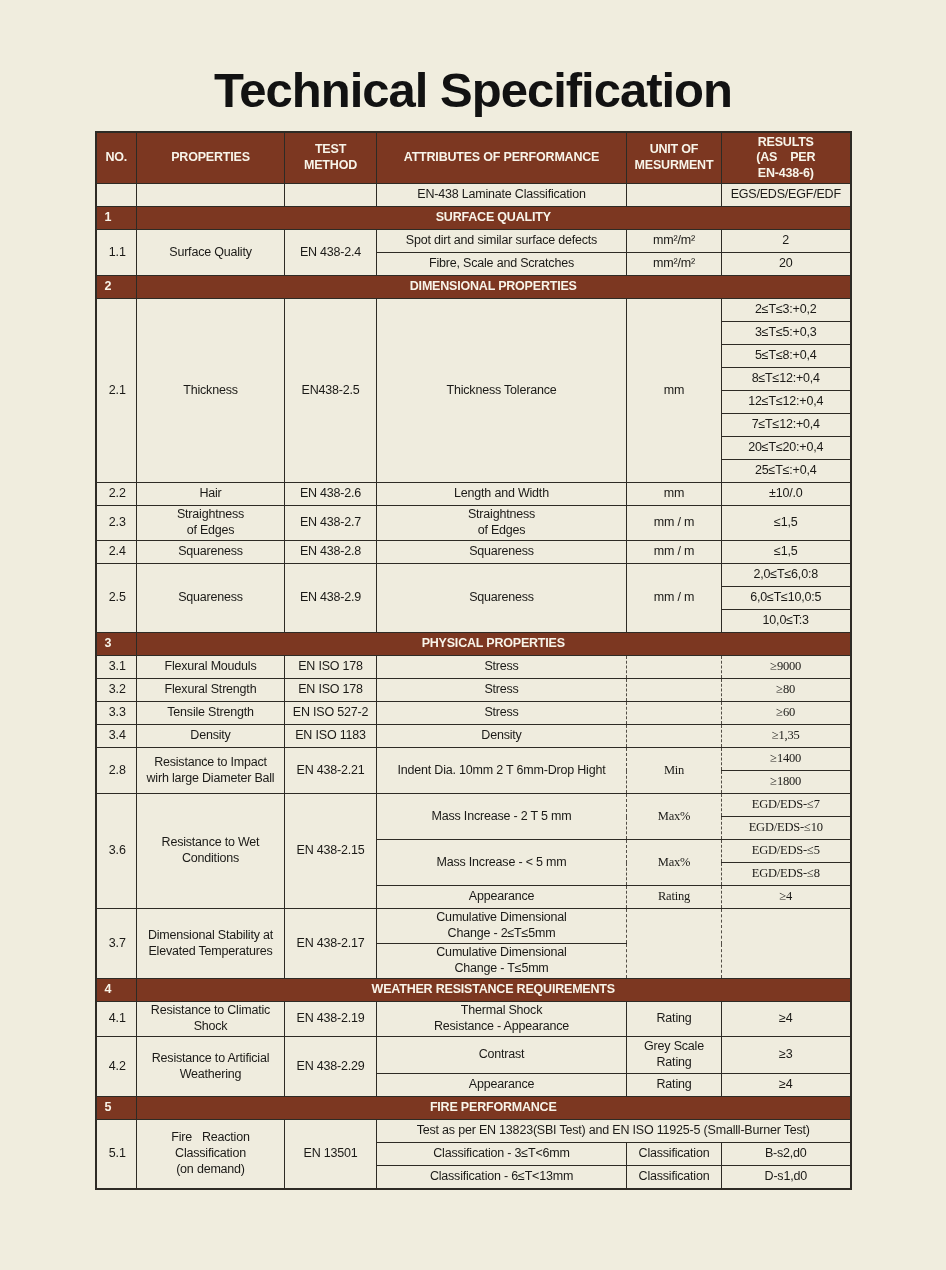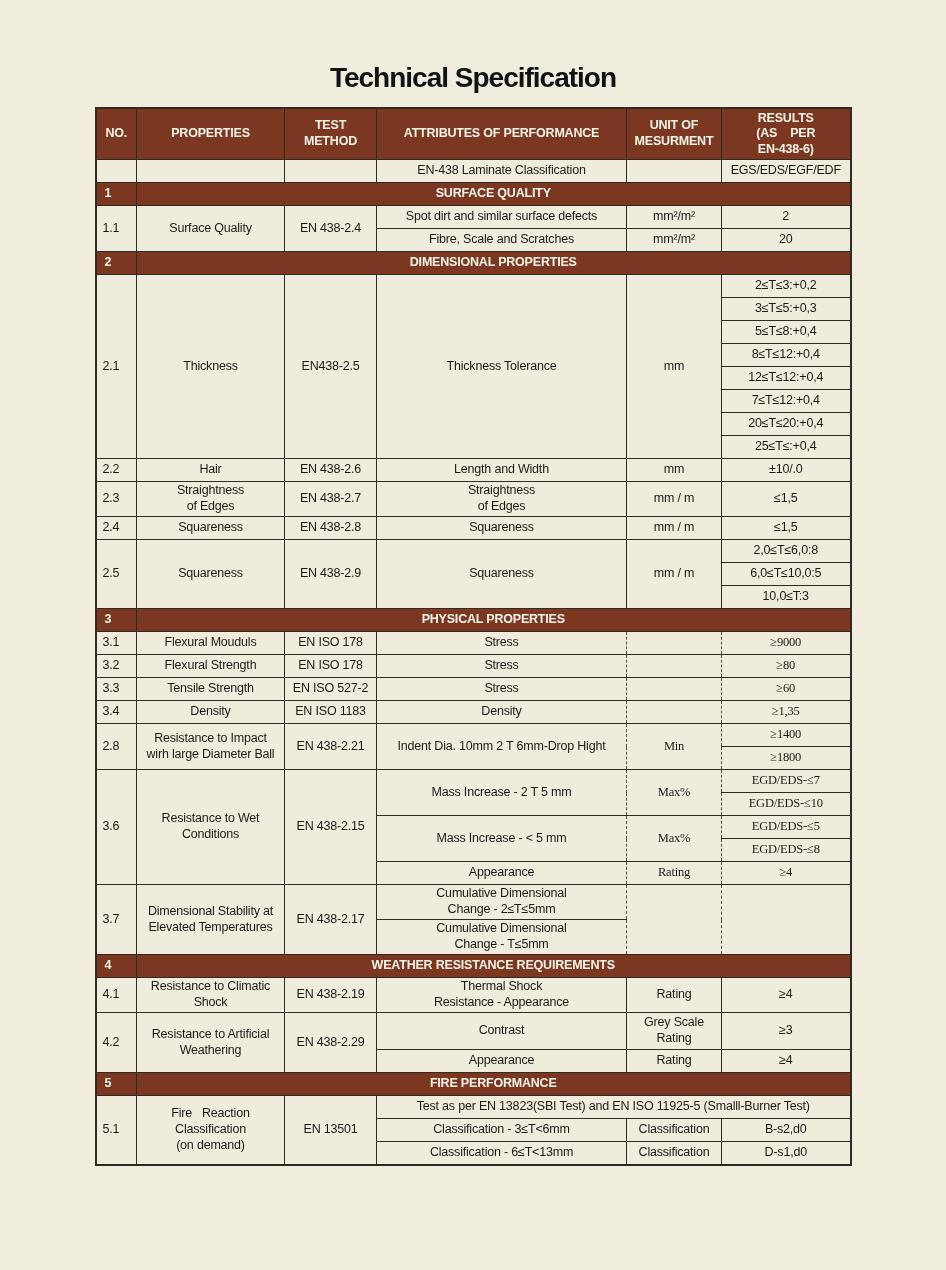--- a/index.html
+++ b/index.html
@@ -7,21 +7,21 @@
     width:946px;height:1270px;
     background:#f0edde;
     font-family:"Liberation Sans", sans-serif;
     color:#1b1a17;
   }
   .page{width:946px;height:1270px;overflow:hidden;}
   h1.title{
     margin:0;
     padding-top:62px;
     text-align:center;
-    font-size:28px;
+    font-size:49px;
     font-weight:bold;
     letter-spacing:-1px;
     color:#121212;
   }
   table.spec{
     border-collapse:collapse;
     table-layout:fixed;
     width:755px;
     margin:13px auto 0 auto;
     background:#efecde;
@@ -40,21 +40,21 @@
   }
   th{
     background:#7c3721;
     color:#f8f4e9;
     font-weight:bold;
     height:48px;
   }
   tr{height:23px;}
   tr.t35{height:35px;}
   tr.t37{height:37px;}
-  td.no{text-align:left;padding-left:6px;}
+  td.no{text-align:center;padding-left:6px;}
   tr.bar td{
     background:#7c3721;
     color:#f8f4e9;
     font-weight:bold;
     height:20px;
   }
   tr.bar td.secno{text-align:left;padding-left:8px;}
   
   td.dl{border-left:1.6px dashed #534e46;font-family:Liberation Serif, serif;}
   td.dr{border-right:1.6px dashed #534e46;margin-top:28px;}

